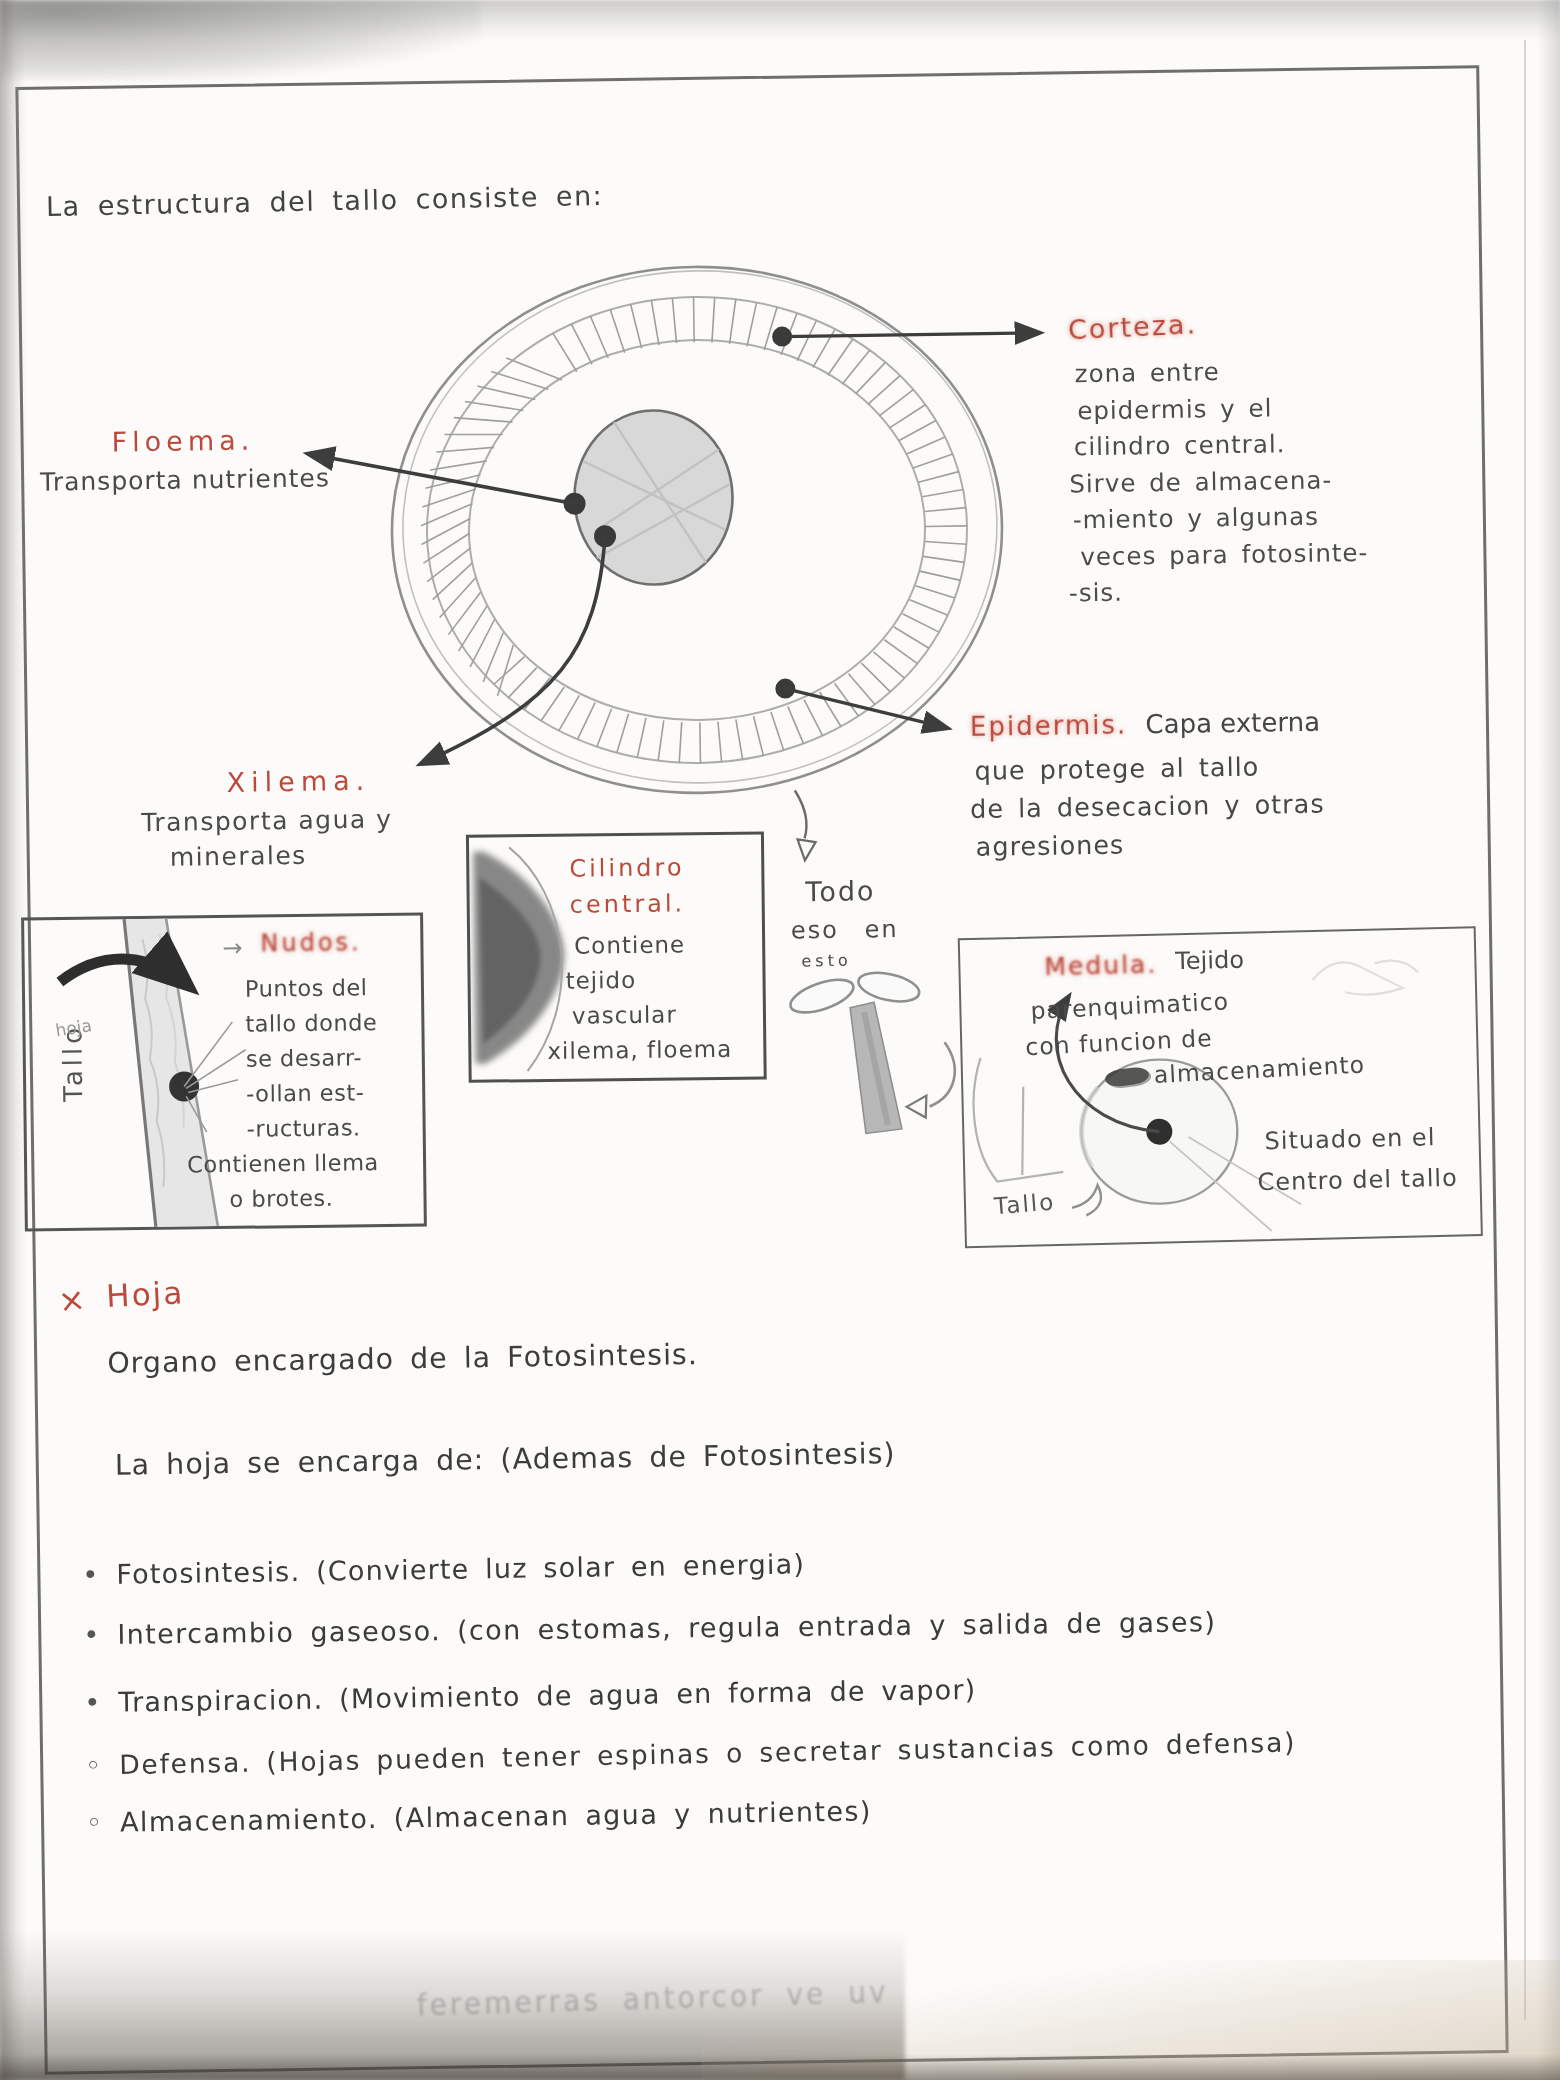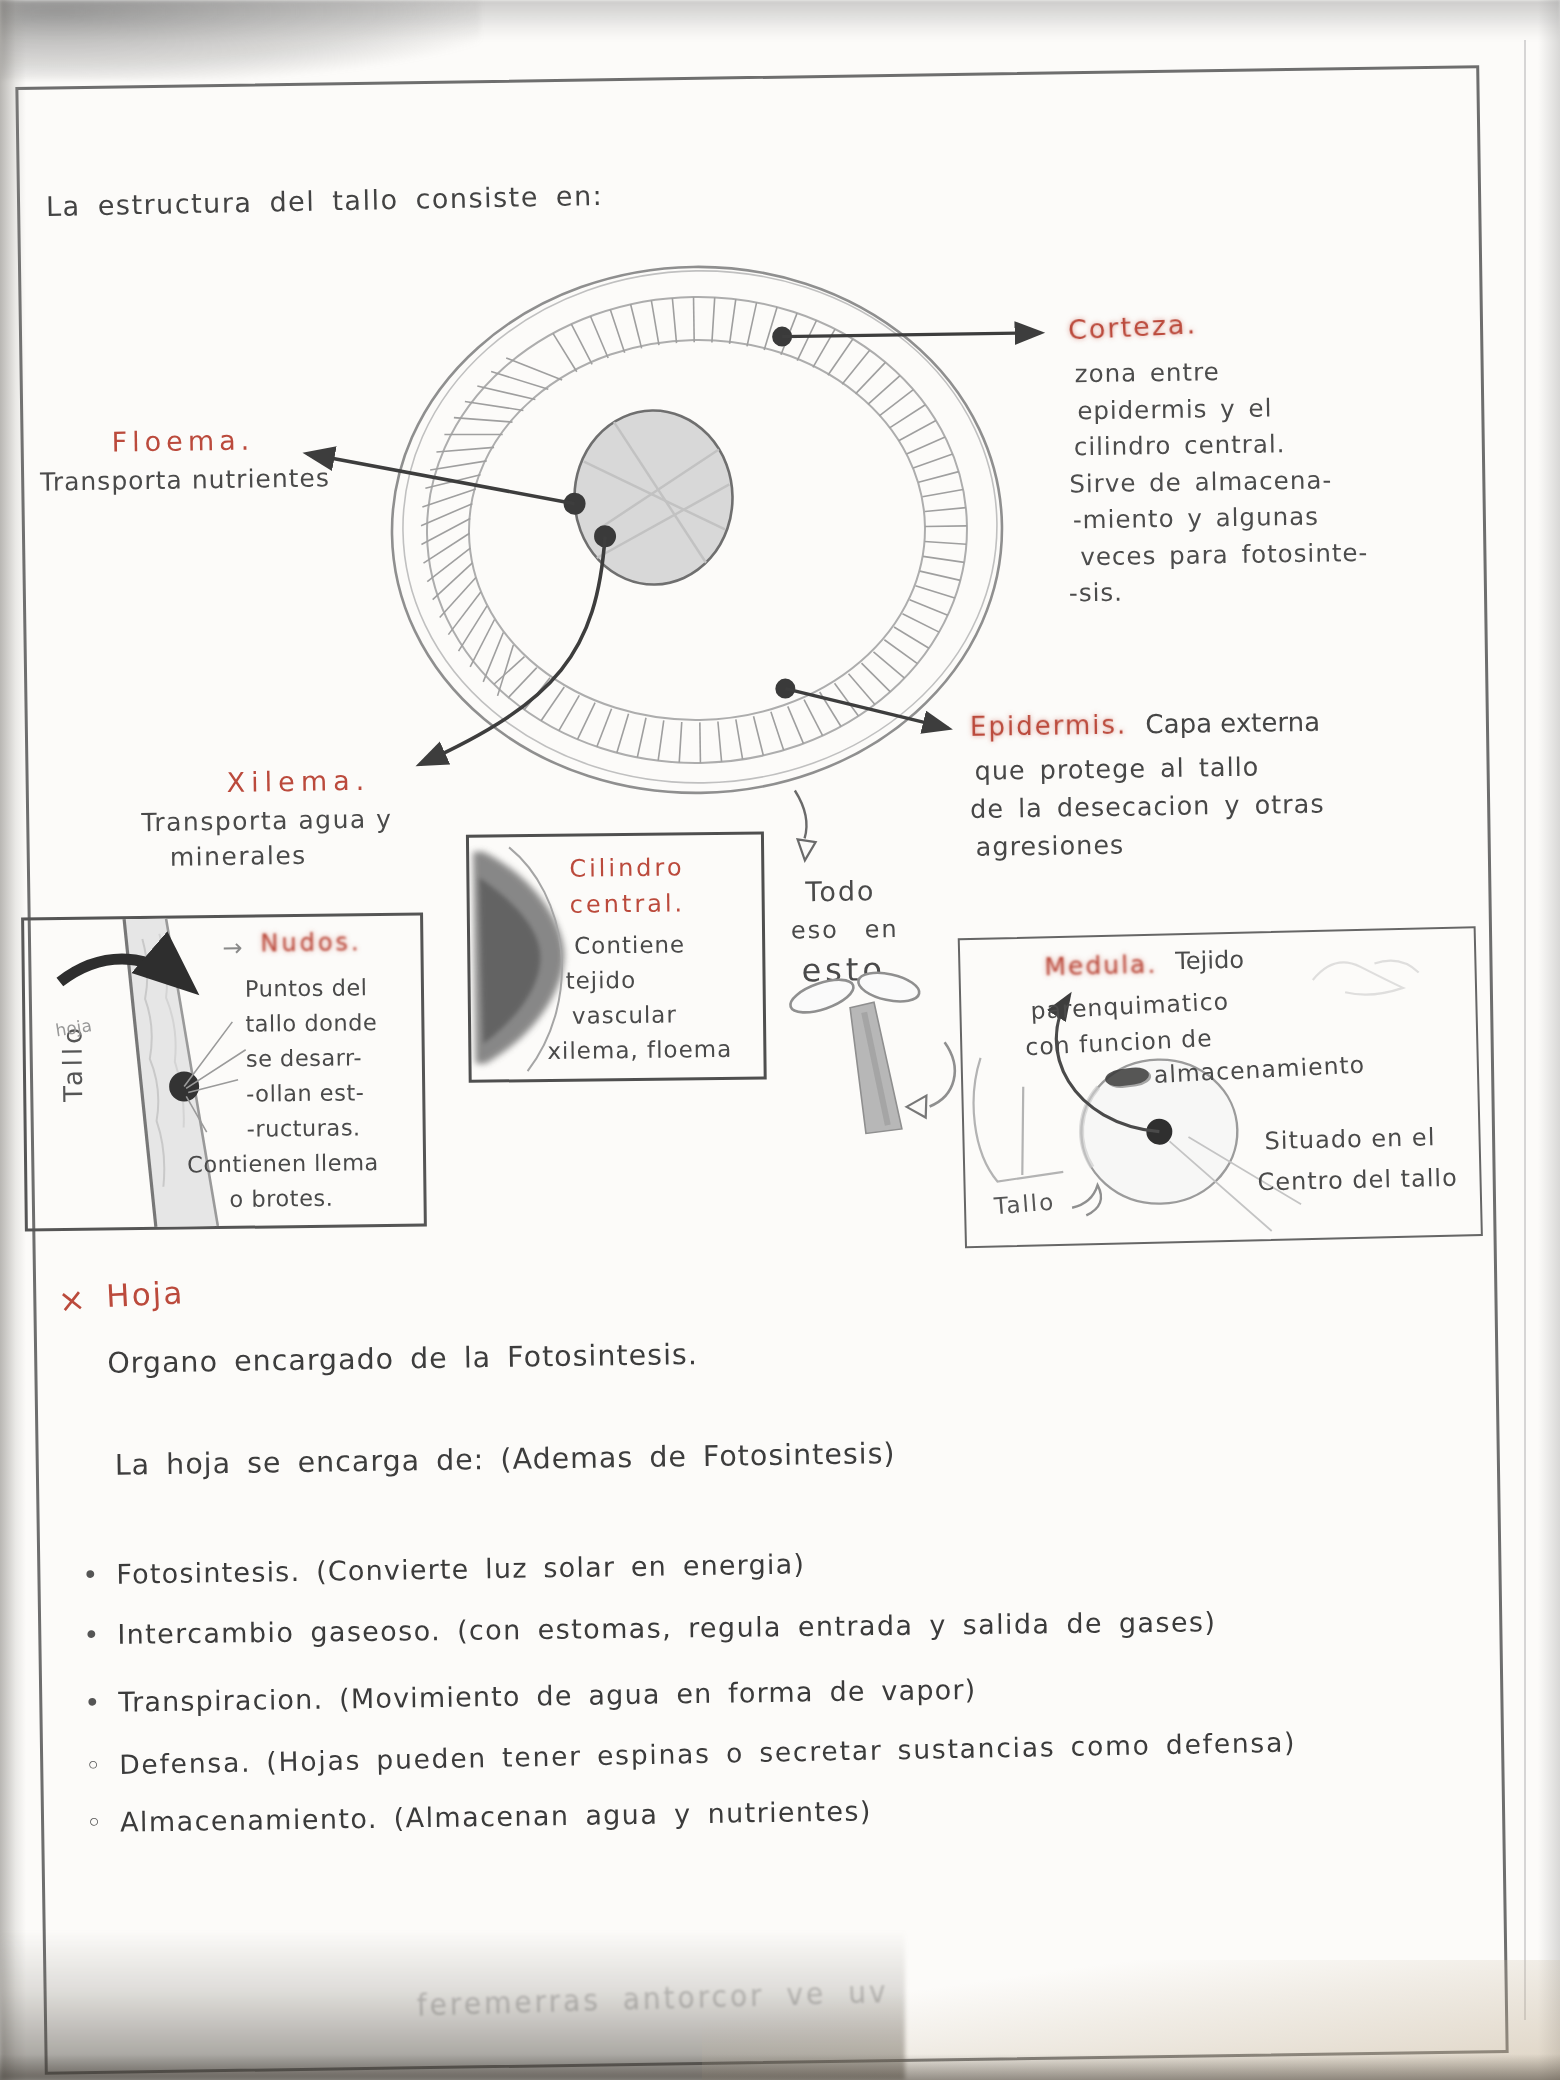--- a/index.html
+++ b/index.html
@@ -188,21 +188,21 @@
       <span style="margin-left:10px;color:#454545;">Capa externa</span>
     </div>
     <div class="hw lines epi-lines" style="left:946px;top:676px;font-size:25.5px;line-height:38px;letter-spacing:1px;word-spacing:5px;color:#474747;">
       <span>que protege al tallo</span>
       <span>de la desecacion y otras</span>
       <span>agresiones</span>
     </div>
 
     <div class="hw" style="left:775px;top:798px;font-size:27px;letter-spacing:2px;">Todo</div>
     <div class="hw" style="left:760px;top:838px;font-size:24px;word-spacing:16px;letter-spacing:2px;">eso en</div>
-    <div class="hw" style="left:770px;top:873px;font-size:32px;letter-spacing:4px;">esto</div>
+    <div class="hw" style="left:770px;top:873px;font-size:16px;letter-spacing:4px;">esto</div>
     <svg style="left:720px;top:880px;" width="215" height="200" viewBox="0 0 215 200">
       <ellipse cx="70" cy="38" rx="33" ry="13" transform="rotate(-18 70 38)" fill="#fafafa" stroke="#8f8f8f" stroke-width="2.6"></ellipse>
       <ellipse cx="137" cy="30" rx="31" ry="13" transform="rotate(13 137 30)" fill="#fafafa" stroke="#8f8f8f" stroke-width="2.6"></ellipse>
       <path d="M98 50 L122 45 L148 172 L112 176 Z" fill="#b7b7b7" stroke="#8f8f8f" stroke-width="1.6"></path>
       <path d="M112 55 L134 168" fill="none" stroke="#9a9a9a" stroke-width="6" opacity=".6"></path>
       <path d="M192 86 C 210 112 202 140 176 150" fill="none" stroke="#8f8f8f" stroke-width="2.6"></path>
       <polygon points="153,150 173,139 172,161" fill="#fbfaf8" stroke="#777" stroke-width="2.2"></polygon>
     </svg>
 
     <div class="box" style="left:436px;top:752px;width:292px;height:242px;border:3px solid #4f4f4f;transform:rotate(0.2deg);">

